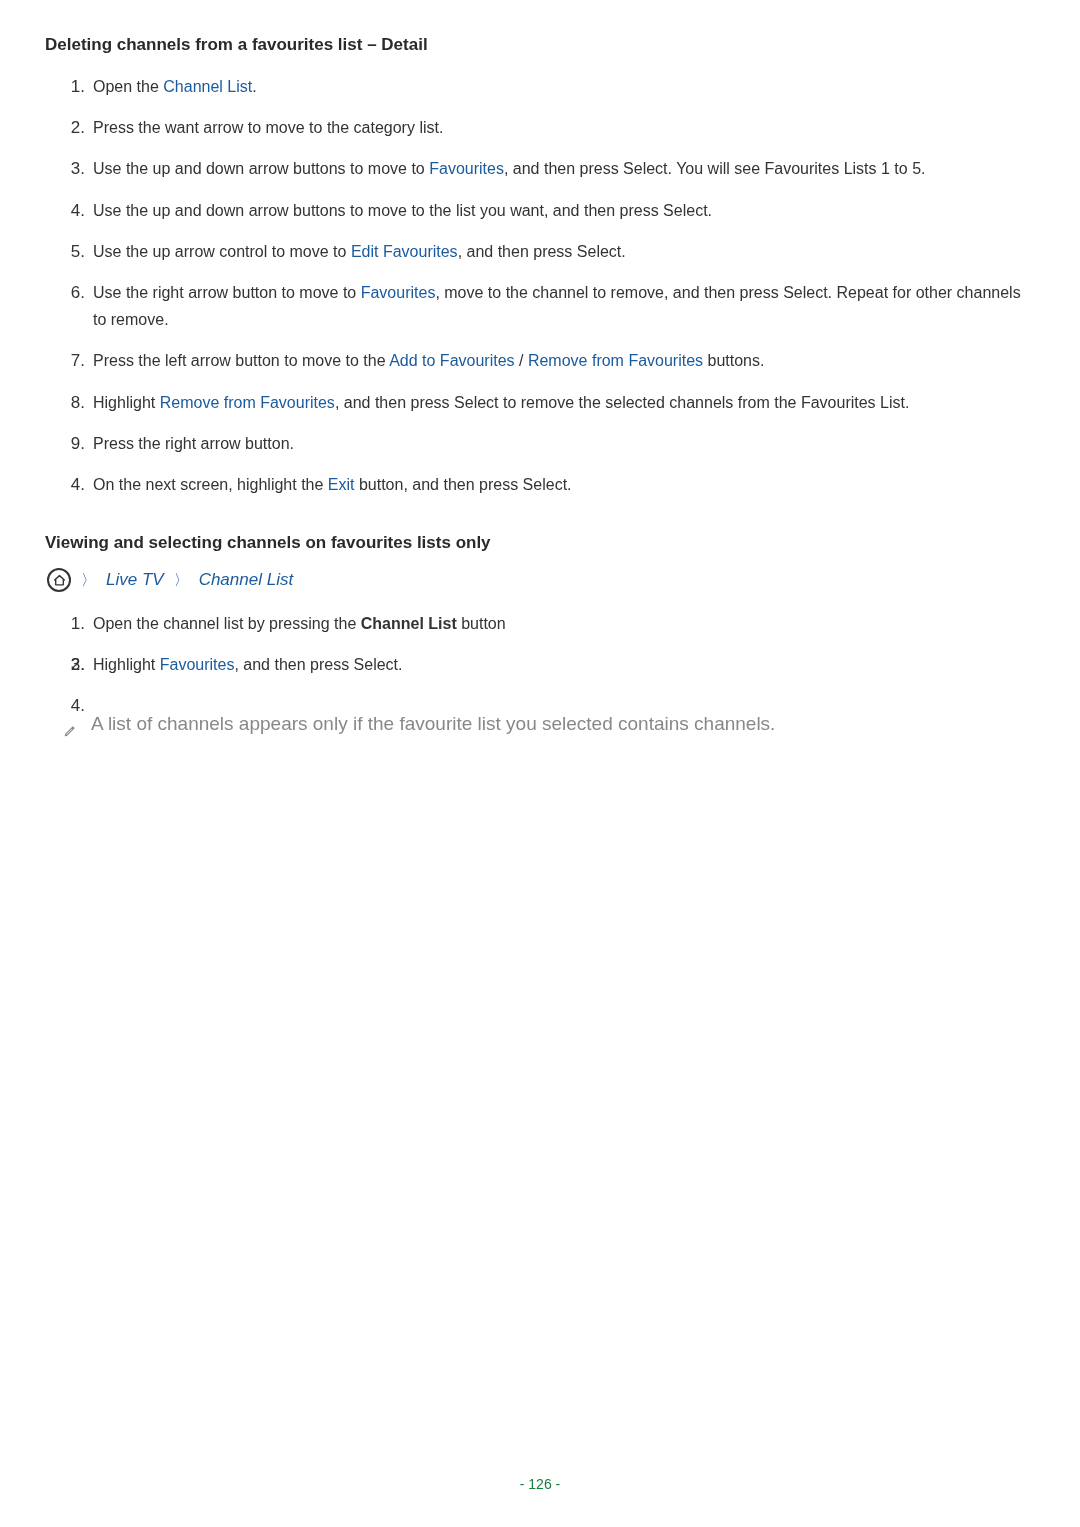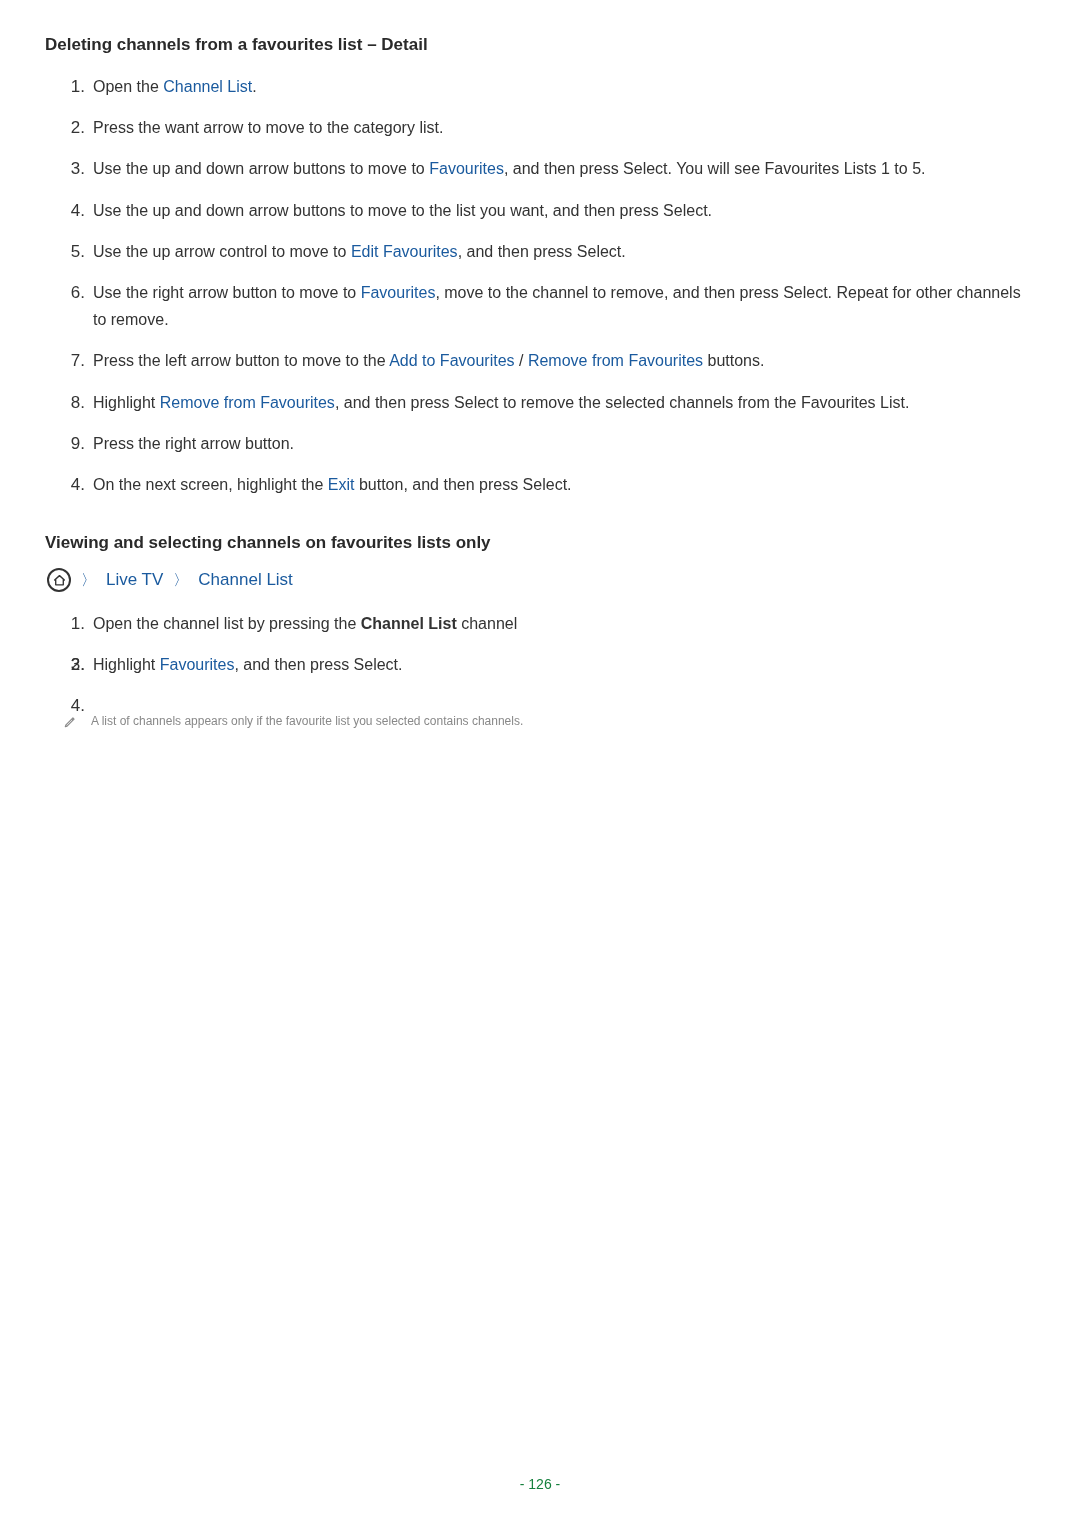--- a/index.html
+++ b/index.html
@@ -75,27 +75,28 @@
       width: 13px;
       height: 13px;
     }
     .chevron {
       color: #1a5a9e;
       font-size: 15px;
     }
     .breadcrumb-item {
       color: #1a5a9e;
       font-weight: 500;
+      font-style: italic;
     }
     .note-row {
       display: flex;
-      align-items: center;
+      align-items: flex-end;
       gap: 14px;
       padding-left: 18px;
-      font-size: 12px;
+      font-size: 19px;
       color: #888;
     }
     .pencil-icon {
       width: 14px;
       height: 14px;
       flex-shrink: 0;
       margin-top: 2px;
     }
     .page-number {
       position: absolute;
@@ -132,21 +133,21 @@
       <path d="M3 11 L12 3 L21 11 M5 10 V20 H19 V10" stroke-linejoin="round" stroke-linecap="round"></path>
     </svg>
   </span>
   <span class="chevron">〉</span>
   <span class="breadcrumb-item">Live TV</span>
   <span class="chevron">〉</span>
   <span class="breadcrumb-item">Channel List</span>
 </div>
 
 <ol id="steps2">
-    <li><span class="list-num">1.</span><span>Open the channel list by pressing the </span><span class="bold">Channel List</span><span> channel</span></li>
+    <li><span class="list-num">1.</span><span>Open the channel list by pressing the </span><span class="bold">Channel List</span><span> button</span></li>
     <li><span class="list-num">2.</span></li>
     <li><span class="list-num">3.</span><span>Highlight </span><span class="link">Favourites</span><span>, and then press Select.</span></li>
     <li><span class="list-num">4.</span></li>
   </ol>
 
 <div class="note-row">
   <span class="pencil-icon">
     <svg viewBox="0 0 24 24" fill="none" stroke="#888" stroke-width="2">
       <path d="M4 20 L7 19 L19 7 L17 5 L5 17 Z" stroke-linejoin="round"></path>
       <path d="M15 7 L17 9"></path>

